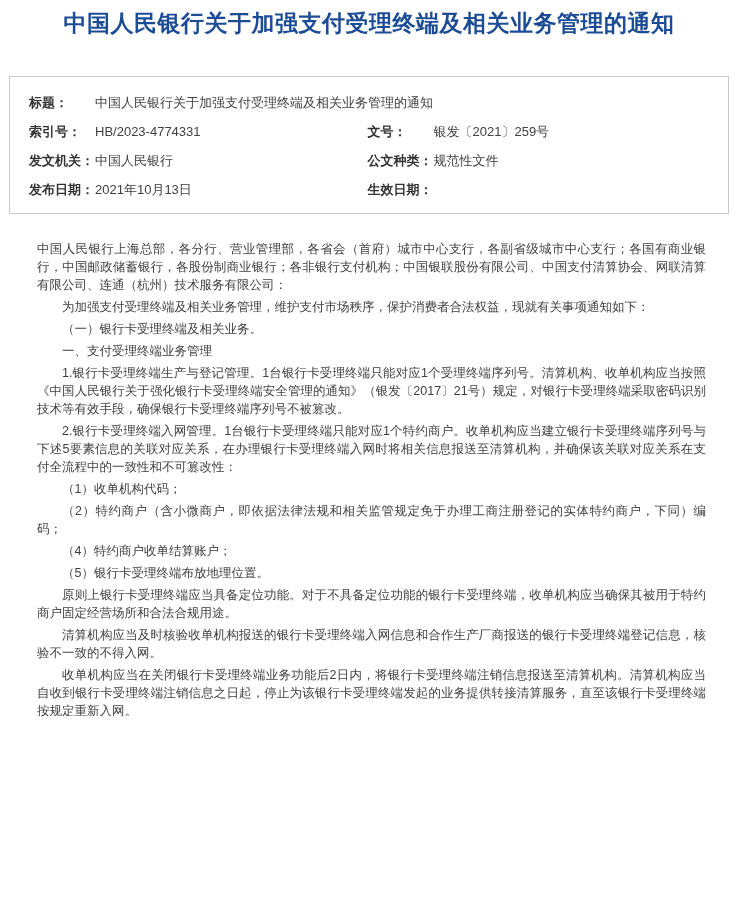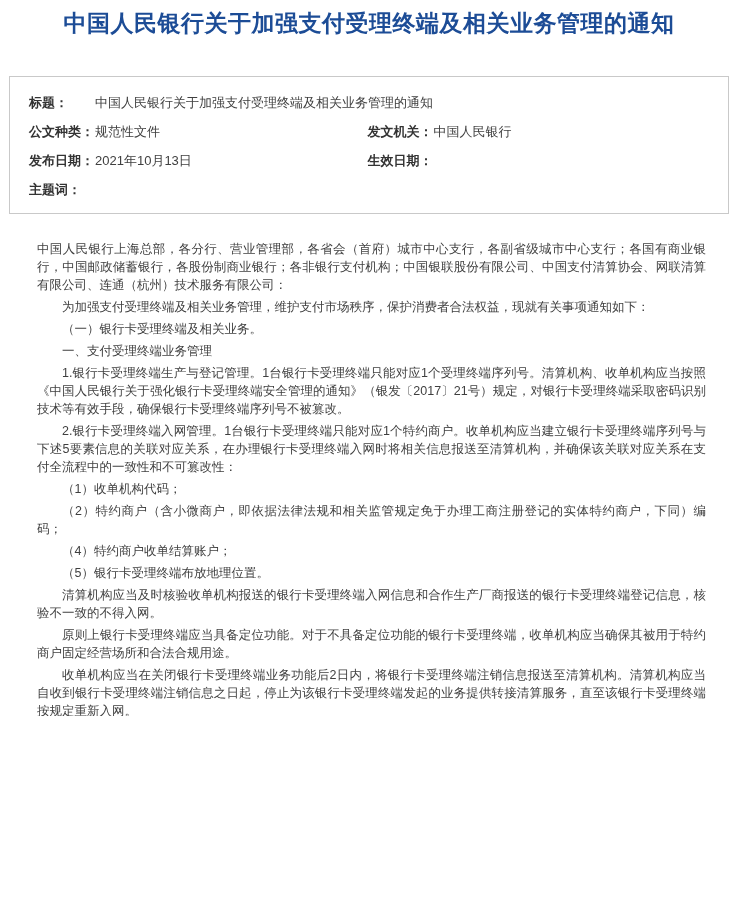--- a/index.html
+++ b/index.html
@@ -77,58 +77,62 @@
 
   <div class="meta-box">
     <div class="meta-row">
       <div class="meta-cell full">
         <span class="meta-label">标题：</span>
         <span class="meta-value">中国人民银行关于加强支付受理终端及相关业务管理的通知</span>
       </div>
     </div>
     <div class="meta-row">
       <div class="meta-cell">
-        <span class="meta-label">公文种类：</span>
-        <span class="meta-value">规范性文件</span>
+        <span class="meta-label">索引号：</span>
+        <span class="meta-value">HB/2023-4774331</span>
       </div>
+      <div class="meta-cell">
+        <span class="meta-label">文号：</span>
+        <span class="meta-value">银发〔2021〕259号</span>
+      </div>
+    </div>
+    <div class="meta-row">
       <div class="meta-cell">
         <span class="meta-label">发文机关：</span>
         <span class="meta-value">中国人民银行</span>
+      </div>
+      <div class="meta-cell">
+        <span class="meta-label">公文种类：</span>
+        <span class="meta-value">规范性文件</span>
       </div>
     </div>
     <div class="meta-row">
       <div class="meta-cell">
         <span class="meta-label">发布日期：</span>
         <span class="meta-value">2021年10月13日</span>
       </div>
       <div class="meta-cell">
         <span class="meta-label">生效日期：</span>
-        <span class="meta-value"></span>
-      </div>
-    </div>
-    <div class="meta-row">
-      <div class="meta-cell full">
-        <span class="meta-label">主题词：</span>
         <span class="meta-value"></span>
       </div>
     </div>
   </div>
 
   <div class="doc-body">
     <p class="opening">中国人民银行上海总部，各分行、营业管理部，各省会（首府）城市中心支行，各副省级城市中心支行；各国有商业银行，中国邮政储蓄银行，各股份制商业银行；各非银行支付机构；中国银联股份有限公司、中国支付清算协会、网联清算有限公司、连通（杭州）技术服务有限公司：</p>
     <p>为加强支付受理终端及相关业务管理，维护支付市场秩序，保护消费者合法权益，现就有关事项通知如下：</p>
     <p>（一）银行卡受理终端及相关业务。</p>
     <p>一、支付受理终端业务管理</p>
     <p>1.银行卡受理终端生产与登记管理。1台银行卡受理终端只能对应1个受理终端序列号。清算机构、收单机构应当按照《中国人民银行关于强化银行卡受理终端安全管理的通知》（银发〔2017〕21号）规定，对银行卡受理终端采取密码识别技术等有效手段，确保银行卡受理终端序列号不被篡改。</p>
     <p>2.银行卡受理终端入网管理。1台银行卡受理终端只能对应1个特约商户。收单机构应当建立银行卡受理终端序列号与下述5要素信息的关联对应关系，在办理银行卡受理终端入网时将相关信息报送至清算机构，并确保该关联对应关系在支付全流程中的一致性和不可篡改性：</p>
     <p>（1）收单机构代码；</p>
     <p>（2）特约商户（含小微商户，即依据法律法规和相关监管规定免于办理工商注册登记的实体特约商户，下同）编码；</p>
     <p>（4）特约商户收单结算账户；</p>
     <p>（5）银行卡受理终端布放地理位置。</p>
+    <p>原则上银行卡受理终端应当具备定位功能。对于不具备定位功能的银行卡受理终端，收单机构应当确保其被用于特约商户固定经营场所和合法合规用途。</p>
     <p>清算机构应当及时核验收单机构报送的银行卡受理终端入网信息和合作生产厂商报送的银行卡受理终端登记信息，核验不一致的不得入网。</p>
-    <p>原则上银行卡受理终端应当具备定位功能。对于不具备定位功能的银行卡受理终端，收单机构应当确保其被用于特约商户固定经营场所和合法合规用途。</p>
     <p>收单机构应当在关闭银行卡受理终端业务功能后2日内，将银行卡受理终端注销信息报送至清算机构。清算机构应当自收到银行卡受理终端注销信息之日起，停止为该银行卡受理终端发起的业务提供转接清算服务，直至该银行卡受理终端按规定重新入网。</p>
     <p>4.存量银行卡受理终端改造或更换管理。对于本通知发布前已办理入网，但不符合本通知规定的银行卡受理终端，收单机构应当按照清算机构规则限期进行改造或更换。</p>
   </div>
 
   <div class="bottom-divider"></div>
 
 </div>
 
 </body></html>

